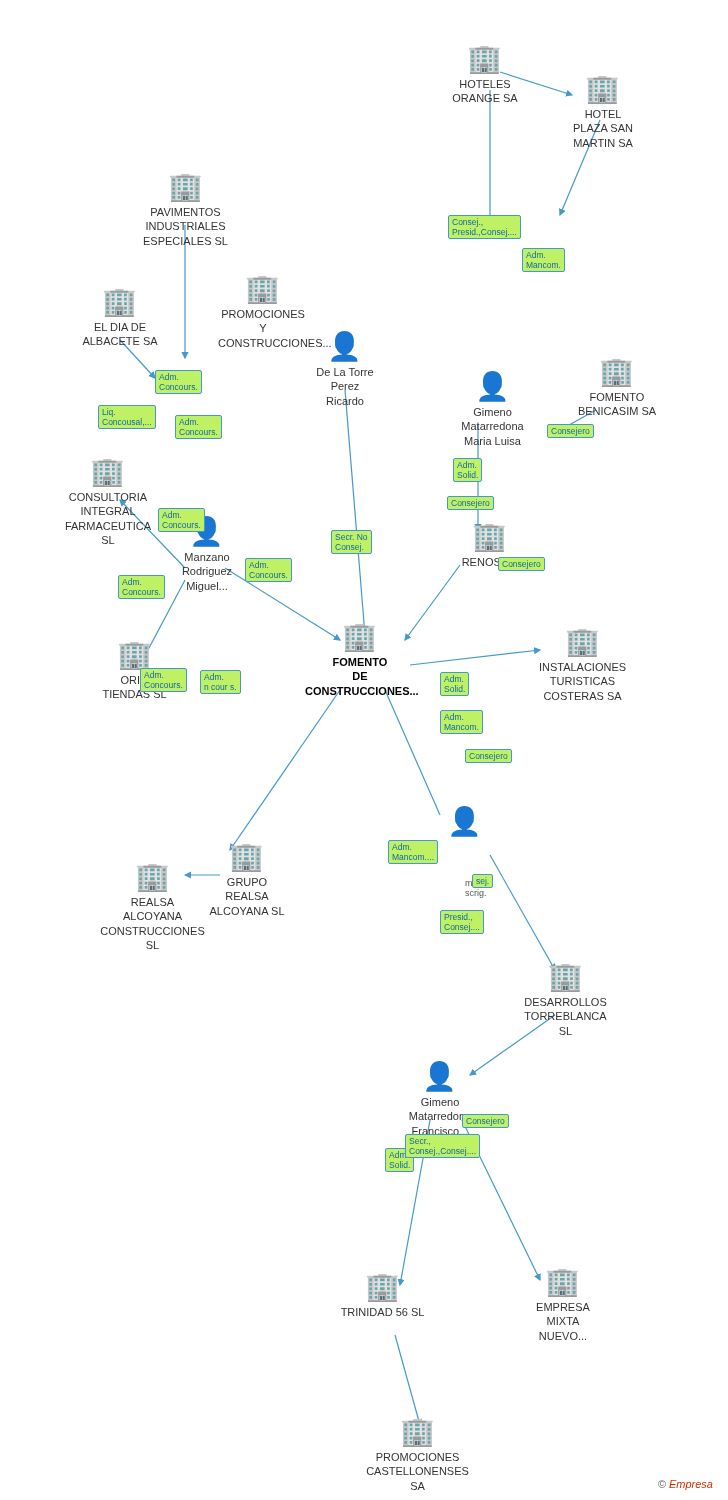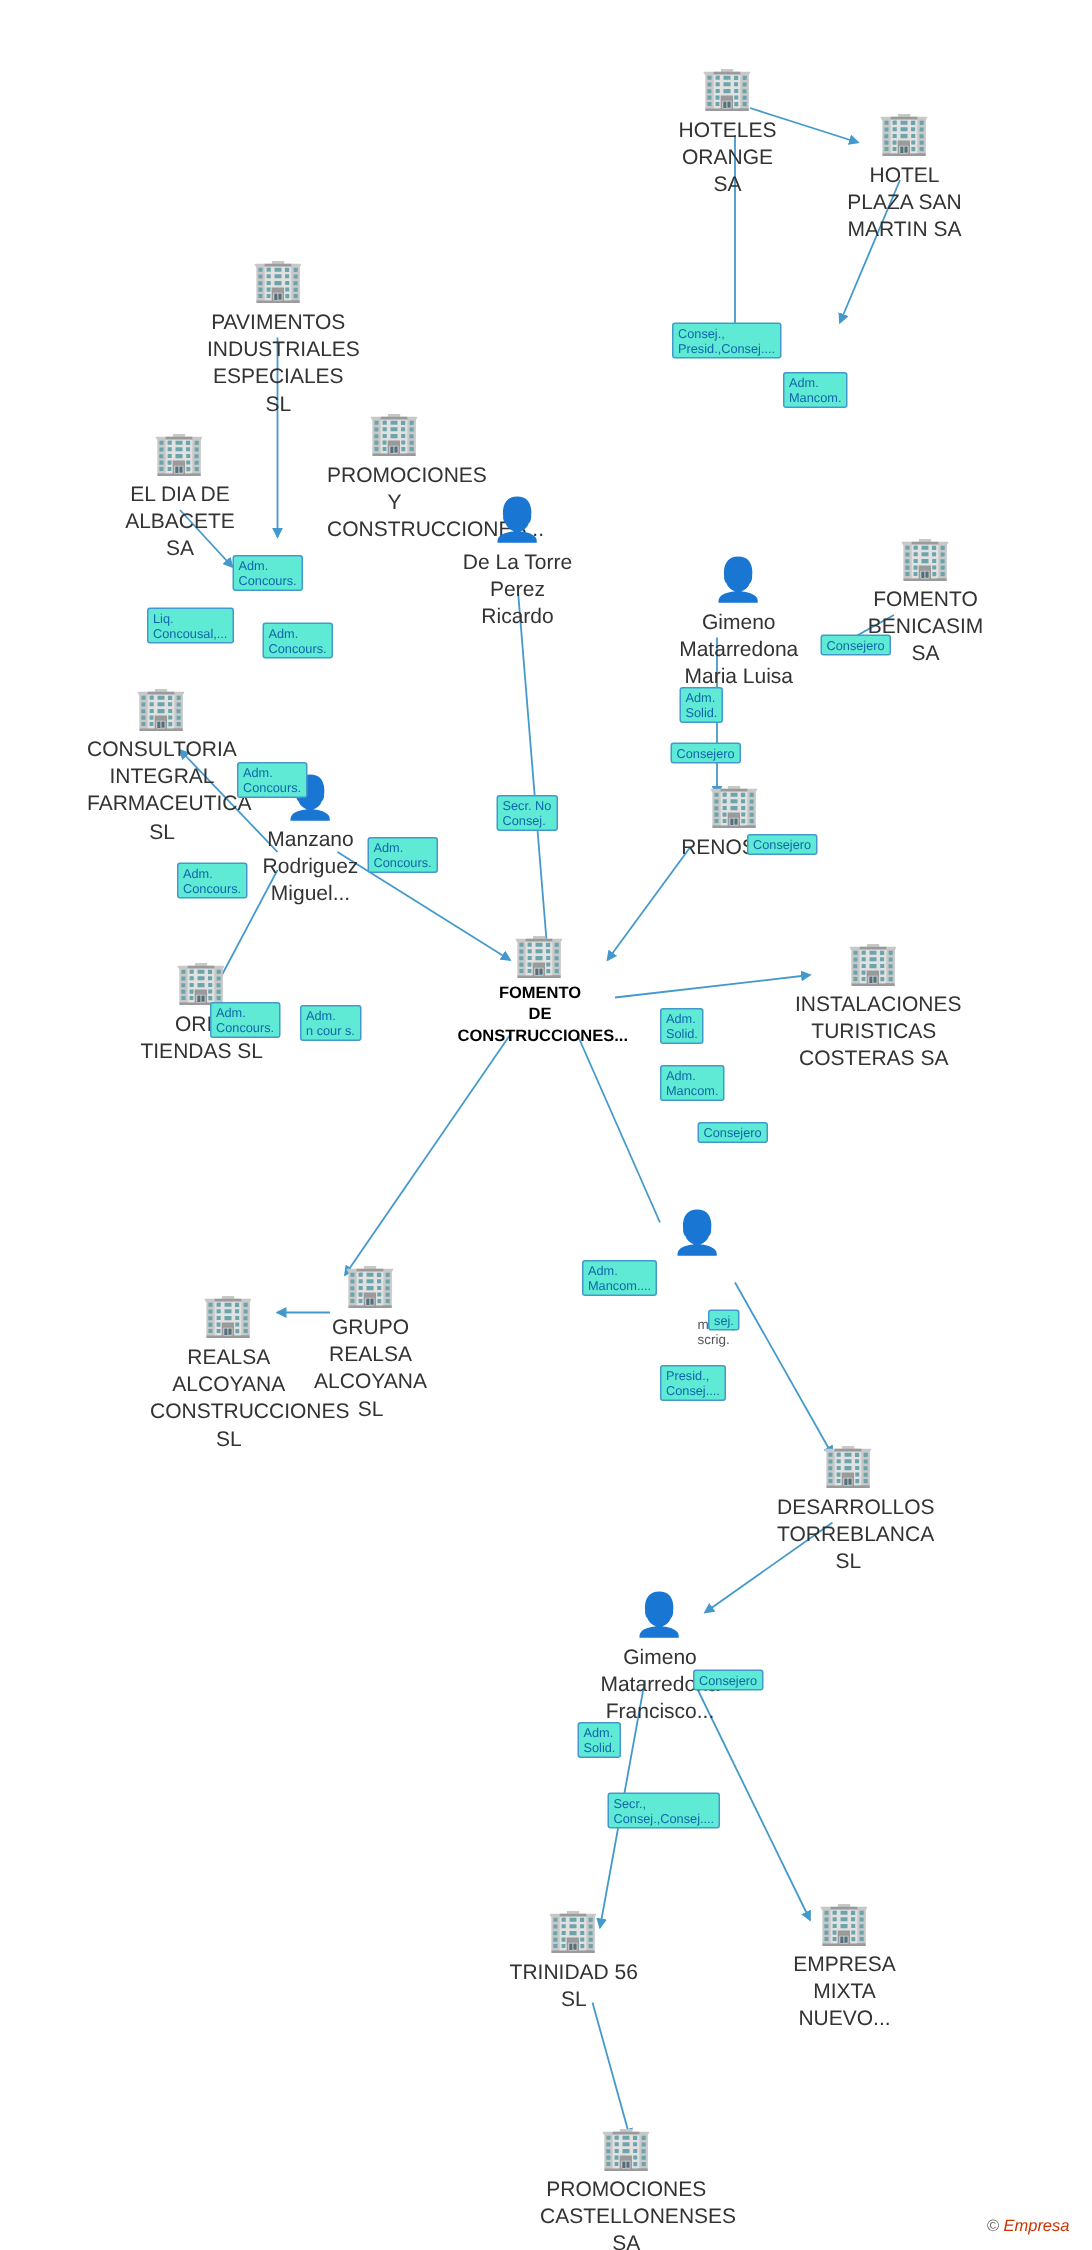--- a/index.html
+++ b/index.html
@@ -38,26 +38,26 @@
       margin: 0 auto 2px auto;
       color: #666;
     }
     .role-badge {
       display: inline-block;
       border: 1px solid #4499cc;
       color: #1166aa;
       font-size: 8.5px;
       padding: 1px 3px;
       border-radius: 2px;
-      background: #5eead4;
+      background: #bef264;
       white-space: nowrap;
       cursor: pointer;
     }
     .node-label {
-      font-size: 14px;
+      font-size: 11px;
       color: #333;
       line-height: 1.3;
     }
     .center-node .node-label {
       font-weight: bold;
       font-size: 11px;
       color: #000;
     }
     svg.arrows {
       position: absolute;
@@ -315,21 +315,21 @@
   </div>
 
   <div style="position:absolute; left:462px; top:1110px;">
     <span class="role-badge">Consejero</span>
   </div>
 
   <div style="position:absolute; left:385px; top:1148px;">
     <span class="role-badge">Adm.<br>Solid.</span>
   </div>
 
-  <div style="position:absolute; left:405px; top:1195px;border-radius:12px;">
+  <div style="position:absolute; left:405px; top:1134px;border-radius:12px;">
     <span class="role-badge">Secr.,<br>Consej.,Consej....</span>
   </div>
 
   <div class="node" style="left:335px; top:1270px; width:95px;">
     <span class="building-icon">🏢</span>
     <div class="node-label">TRINIDAD 56 SL</div>
   </div>
 
   <div class="node" style="left:518px; top:1265px; width:90px;">
     <span class="building-icon">🏢</span>

